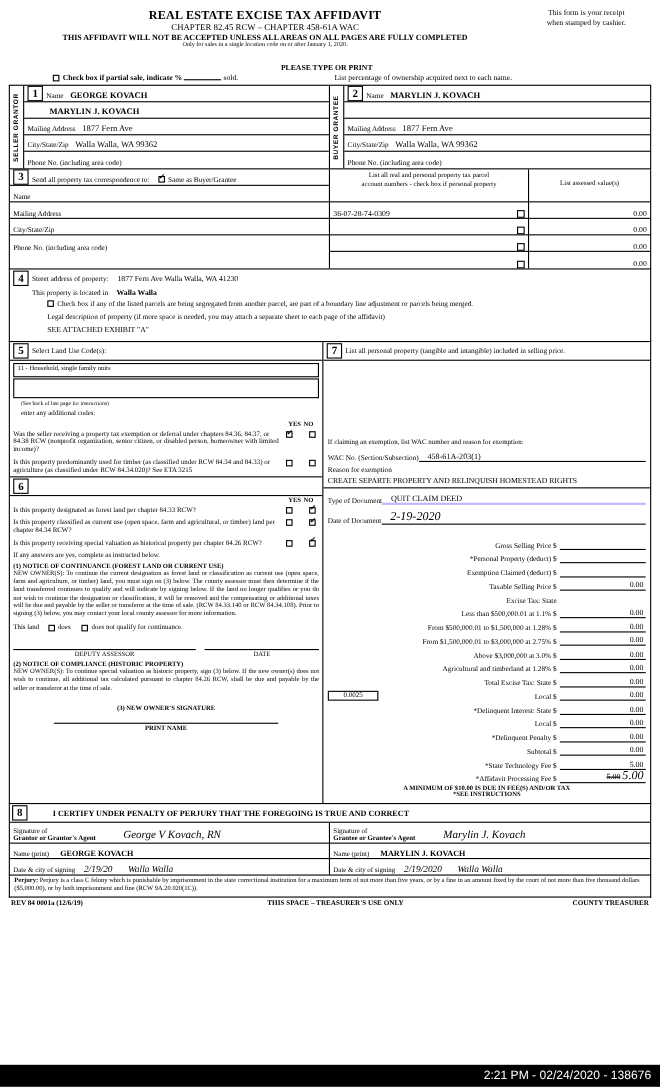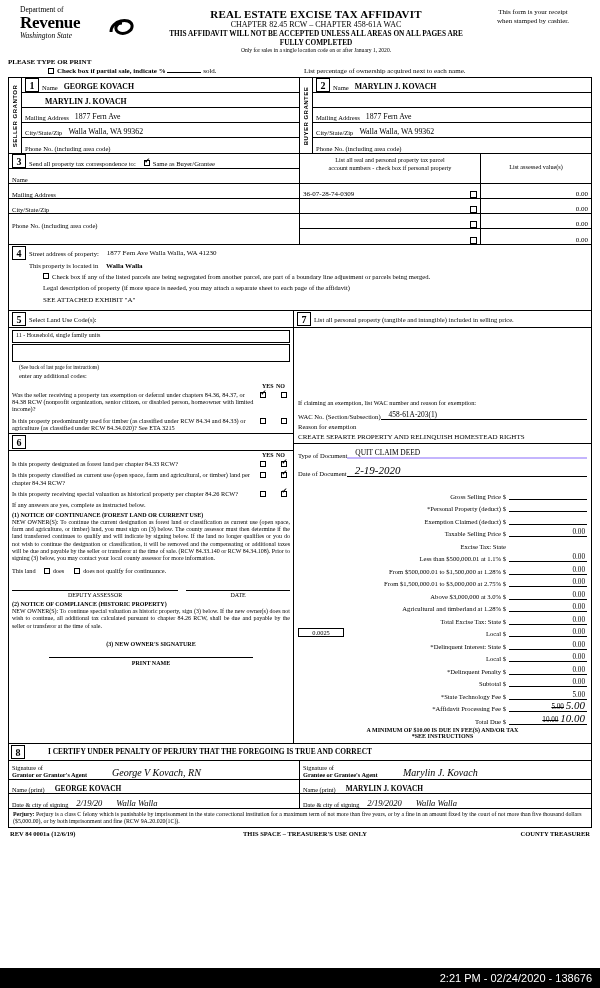--- a/index.html
+++ b/index.html
@@ -26,21 +26,21 @@
   .swoosh { position:absolute; left:100px; top:8px; width:26px; height:24px; }
   .hdr-mid { flex:1; text-align:center; padding-top:2px; }
   .t1 { font-size:11px; font-weight:bold; letter-spacing:0.2px; }
   .t2 { font-size:8px; }
   .t3 { font-size:7.3px; font-weight:bold; }
   .t4 { font-size:5.6px; }
   .hdr-right { width:118px; text-align:center; font-size:7px; padding-top:2px; line-height:1.25; }
 
   .preline { display:flex; align-items:flex-start; font-size:7px; margin-top:1px; }
   .preline .left { width:330px; padding-left:14px; }
-  .preline .right { flex:1; text-align:left; padding-right:6px; font-weight:bold; font-size:7px;}
+  .preline .right { flex:1; text-align:center; padding-right:6px; font-weight:bold; font-size:7px;}
 
   .cbx { display:inline-block; width:6px; height:6px; border:1px solid #000; vertical-align:middle; margin-right:3px; background:#fff;}
   .cbx.checked { position:relative; }
   .cbx.checked:after{content:"\2714"; position:absolute; left:-0.5px; top:-3.5px; font-size:7px; line-height:7px;}
   .sectnum { display:inline-block; width:14px; height:14px; border:1px solid #000; text-align:center; font-weight:bold; font-size:10px; line-height:13px; margin-right:3px; }
 
   
   .sb { display:flex; border:1px solid #000; border-top:none; }
   .sbhalf { width:50%; display:flex; }
   .sbside { width:13px; border-right:1px solid #000; position:relative; }
@@ -113,28 +113,20 @@
   }
   .handwr { font-family:"Liberation Serif", serif; font-size:11px; font-style:italic; }
   .strike { text-decoration:line-through; }
 </style>
 </head>
 <body>
 
 <div class="page">
 
   <div class="hdr">
-    <div class="logo">
-      <div class="dept">Department of</div>
-      <div class="rev">Revenue</div>
-      <div class="wash">Washington State</div>
-      <svg class="swoosh" viewBox="0 0 26 24">
-        <path d="M3,18 C3,6 22,3 24,11 C25,17 16,22 10,18 C6,15 8,9 14,9" fill="none" stroke="#000" stroke-width="3"></path>
-      </svg>
-    </div>
     <div class="hdr-mid">
       <div class="t1">REAL ESTATE EXCISE TAX AFFIDAVIT</div>
       <div class="t2">CHAPTER 82.45 RCW – CHAPTER 458-61A WAC</div>
       <div class="t3">THIS AFFIDAVIT WILL NOT BE ACCEPTED UNLESS ALL AREAS ON ALL PAGES ARE FULLY COMPLETED</div>
       <div class="t4">Only for sales in a single location code on or after January 1, 2020.</div>
     </div>
     <div class="hdr-right">
       <div>This form is your receipt</div>
       <div>when stamped by cashier.</div>
     </div>
@@ -484,27 +476,20 @@
           <span class="ml">*State Technology Fee  $</span>
           <span class="mval">5.00</span>
         </div>
       <div class="moneyrow">
         <span class="ml">*Affidavit Processing Fee  $</span>
         <span class="mval">
           <span class="strike">5.00</span>
           <span class="handwr">5.00</span>
         </span>
       </div>
-      <div class="moneyrow">
-        <span class="ml">Total Due  $</span>
-        <span class="mval">
-          <span class="strike">10.00</span>
-          <span class="handwr">10.00</span>
-        </span>
-      </div>
 
       <div style="text-align:center; padding:2px 4px 0 4px;" class="small b">A MINIMUM OF $10.00 IS DUE IN FEE(S) AND/OR TAX</div>
       <div style="text-align:center; padding:0 4px 4px 4px;" class="small b">*SEE INSTRUCTIONS</div>
     </div>
   </div>
 
   <div class="sec8">
     <div class="s8hdr">
       <span class="sectnum">8</span>
       <span class="b" style="font-size:7.4px; padding-left:20px;">I CERTIFY UNDER PENALTY OF PERJURY THAT THE FOREGOING IS TRUE AND CORRECT</span>

